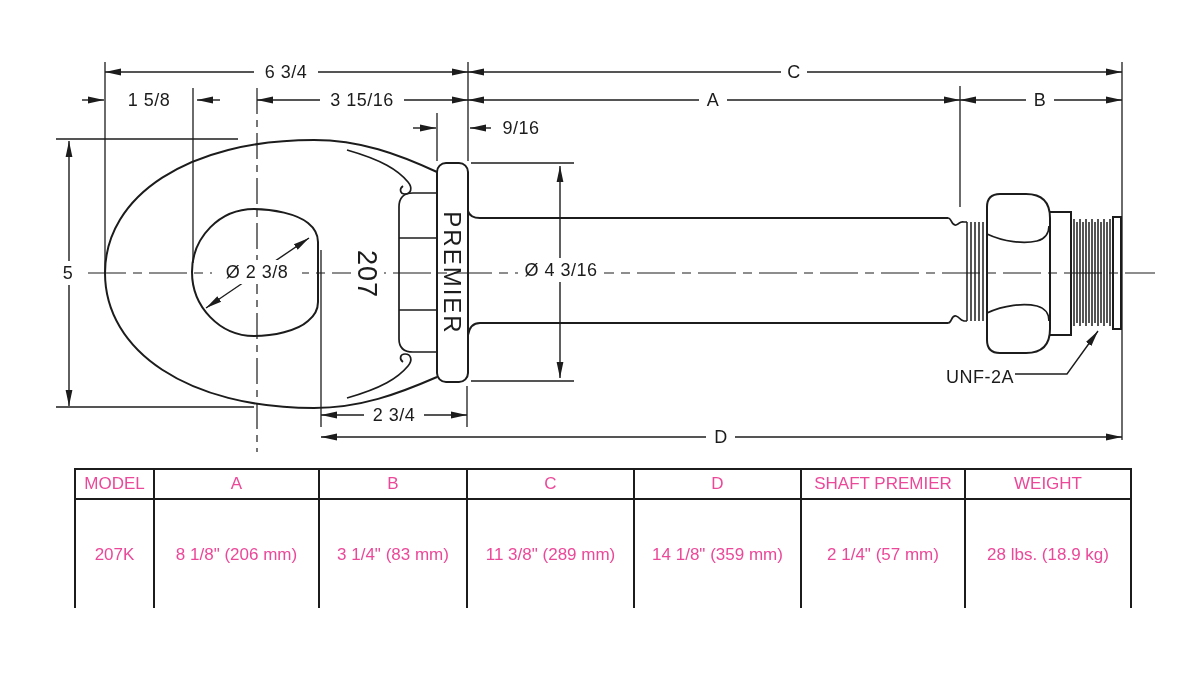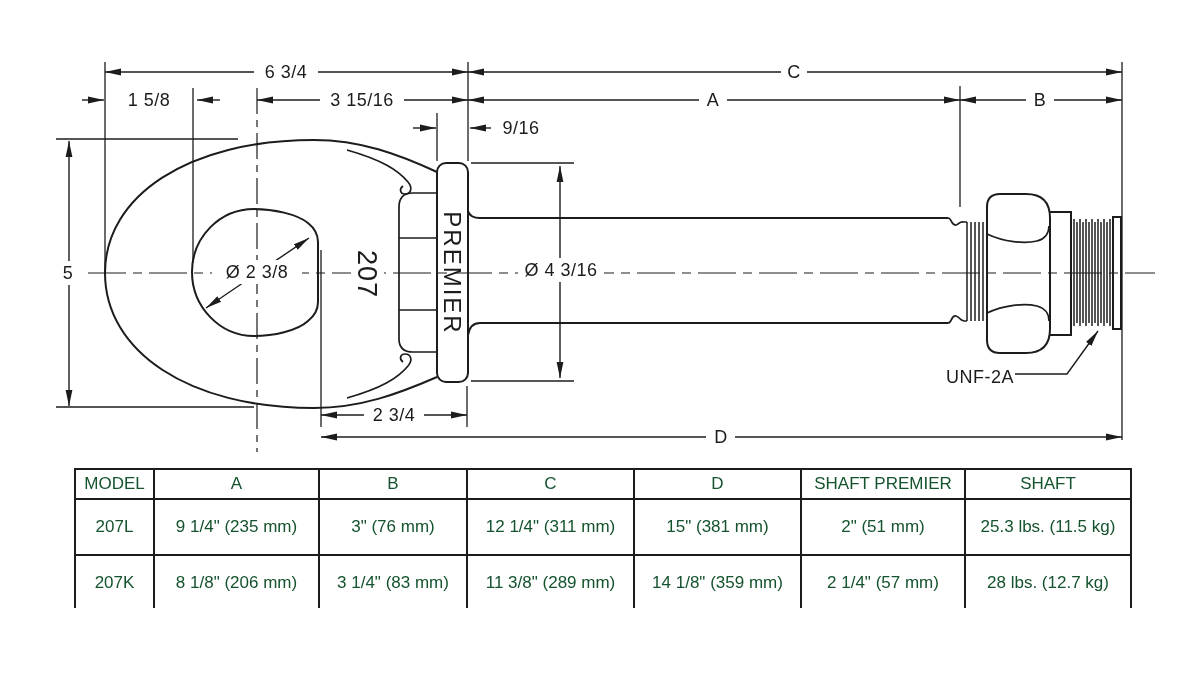--- a/index.html
+++ b/index.html
@@ -13,21 +13,21 @@
   .outline{fill:none;stroke:#1c1c1c;stroke-width:2;}
   .outline-fill{fill:#ffffff;stroke:#1c1c1c;stroke-width:2;}
   .detail{fill:none;stroke:#1c1c1c;stroke-width:1.7;}
   .ext{fill:none;stroke:#1c1c1c;stroke-width:1.3;}
   .dim{fill:none;stroke:#1c1c1c;stroke-width:1.4;}
   .cline{fill:none;stroke:#1c1c1c;stroke-width:1.2;}
   .mask{fill:#ffffff;stroke:none;}
   table.spec{position:absolute;left:74px;top:468px;width:1056px;height:144px;
              border-collapse:collapse;table-layout:fixed;background:#ffffff;}
   table.spec th, table.spec td{border:2px solid #1c1c1c;text-align:center;vertical-align:middle;
-             font-weight:normal;font-size:17px;padding:0;white-space:nowrap;color:#14532d;}
+             font-weight:normal;font-size:17px;padding:0;white-space:nowrap;color:#ec4899;}
   table.spec th{height:28px;}
   table.spec td{height:29px;}
 </style>
 </head>
 <body>
 
 <div class="canvas">
 
   <svg width="1200" height="460" viewBox="0 0 1200 460">
     <defs>
@@ -175,37 +175,28 @@
         <col style="width:166px">
     </colgroup>
     <thead>
       <tr>
         <th>MODEL</th>
         <th>A</th>
         <th>B</th>
         <th>C</th>
         <th>D</th>
         <th>SHAFT PREMIER</th>
-        <th>SHAFT</th>
+        <th>WEIGHT</th>
       </tr>
     </thead>
     <tbody>
-      <tr>
-        <td>207L</td>
-        <td>9 1/4" (235 mm)</td>
-        <td>3" (76 mm)</td>
-        <td>12 1/4" (311 mm)</td>
-        <td>15" (381 mm)</td>
-        <td>2" (51 mm)</td>
-        <td>25.3 lbs. (11.5 kg)</td>
-      </tr>
       <tr>
         <td>207K</td>
         <td>8 1/8" (206 mm)</td>
         <td>3 1/4" (83 mm)</td>
         <td>11 3/8" (289 mm)</td>
         <td>14 1/8" (359 mm)</td>
         <td>2 1/4" (57 mm)</td>
-        <td>28 lbs. (12.7 kg)</td>
+        <td>28 lbs. (18.9 kg)</td>
       </tr>
     </tbody>
   </table>
 </div>
 
 </body></html>

